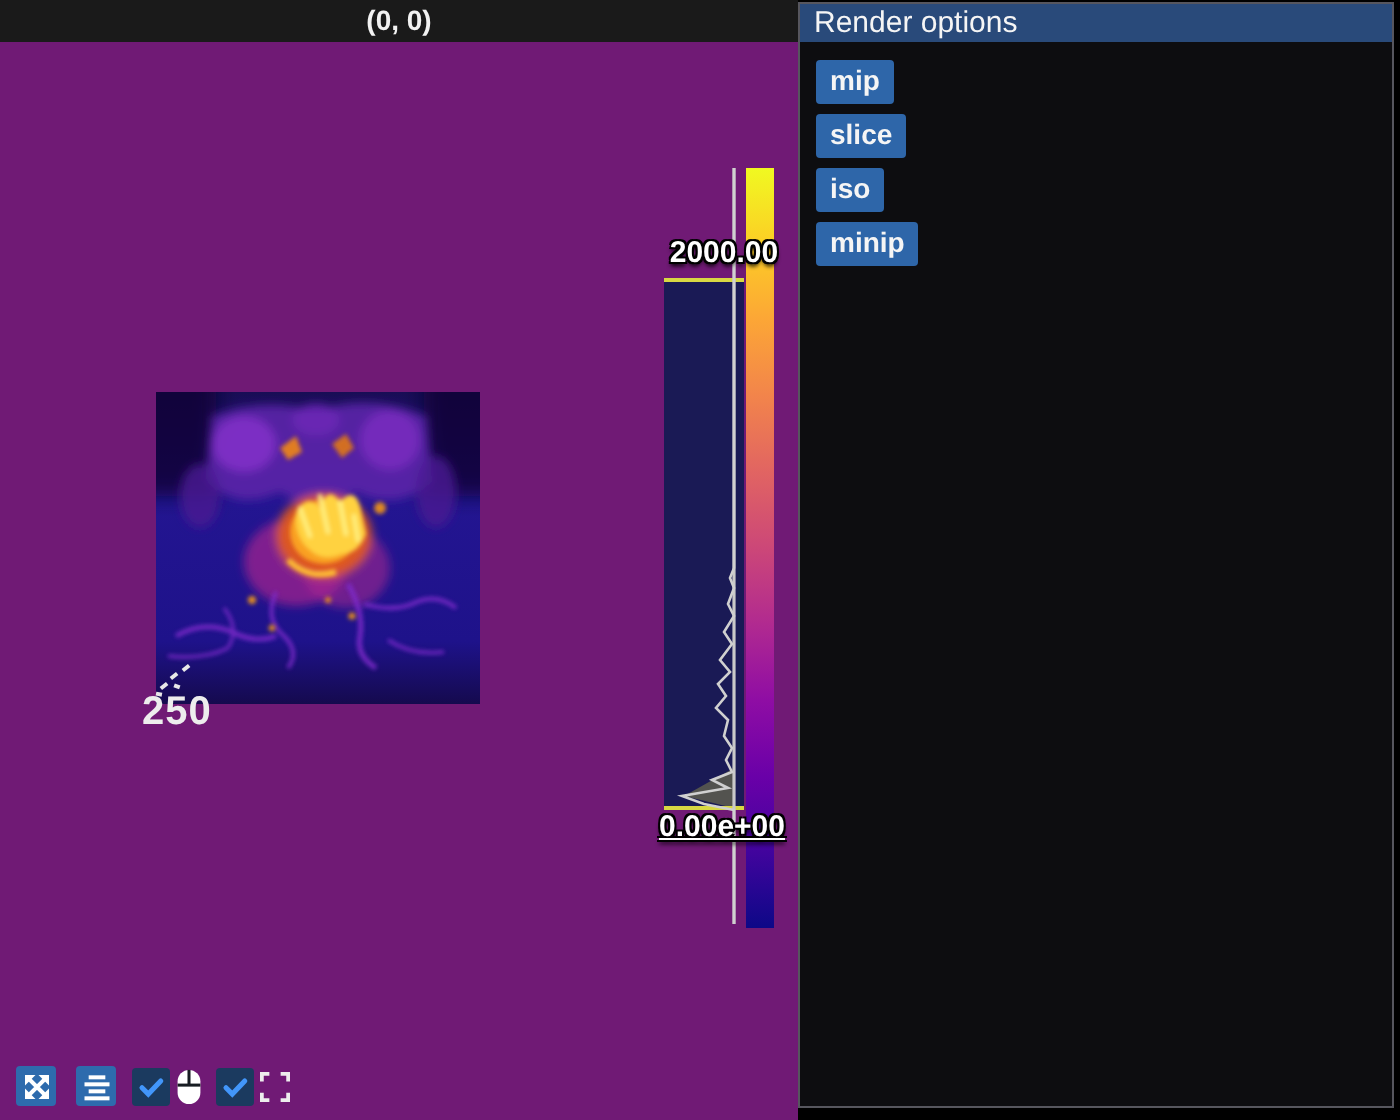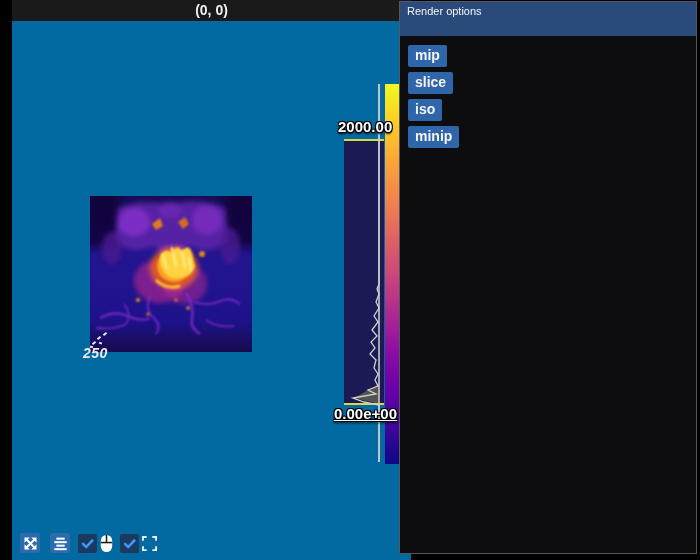--- a/index.html
+++ b/index.html
@@ -1,53 +1,53 @@
 <!DOCTYPE html>
 <html style="--panel-header-bg: #294A7A; --mode-button-bg: #2E66A9; --toolbar-button-bg: #2E6BAD; --checkbox-bg: #1B3A5F; --checkmark: #4296FA; --selector-fill: #1A1A55; --selector-edge: #D8D843; --hist-line: #C9C9C9;"><head>
 <meta charset="utf-8">
 <style>
   html,body{margin:0;padding:0;background:#000;}
   #app{position:relative;width:700px;height:560px;background:#000;overflow:hidden;
        font-family:"Liberation Sans",sans-serif;}
 
   
-  .viewport{position:absolute;left:12px;top:0;width:399px;height:560px;background:#0369a1;}
+  .viewport{position:absolute;left:0;top:0;width:399px;height:560px;background:#701a75;}
   .vp-title{position:absolute;left:0;top:0;width:100%;height:21px;background:#1A1A1A;
             color:#F2F2F2;font-weight:700;font-size:14px;line-height:21px;text-align:center;}
   .med-img{position:absolute;left:78px;top:196px;width:162px;height:156px;}
   .tick-label{position:absolute;left:71px;top:345px;color:#EDEDED;font-weight:700;
-              font-size:14px;letter-spacing:0.5px;font-style:italic;}
+              font-size:20px;letter-spacing:0.5px;}
   .corner-marks{position:absolute;left:76px;top:330px;width:24px;height:20px;}
 
   
   .selector-region{position:absolute;left:332px;top:139px;width:40px;height:266px;
       background:var(--selector-fill,#1A1A55);
       border-top:2px solid var(--selector-edge,#D8D843);
       border-bottom:2px solid var(--selector-edge,#D8D843);box-sizing:border-box;}
   .hist-svg{position:absolute;left:332px;top:84px;width:40px;height:380px;}
   .colorbar{position:absolute;left:373px;top:84px;width:14px;height:380px;}
-  .lut-label{position:absolute;color:#FFF;font-weight:700;font-size:15px;
+  .lut-label{position:absolute;color:#FFF;font-weight:700;font-size:15px;text-align:center;
       text-shadow:-1px -1px 0 #000,1px -1px 0 #000,-1px 1px 0 #000,1px 1px 0 #000,
                   0 2px 2px #000;}
   .vmax-label{left:326px;top:118px;width:72px;}
   .vmin-label{left:322px;top:405px;width:78px;text-decoration:underline;}
 
   
   .toolbar{position:absolute;left:8px;top:533px;height:20px;display:flex;align-items:center;}
   .tb-btn{width:20px;height:20px;border:none;border-radius:2px;padding:0;cursor:pointer;
       background:var(--toolbar-button-bg,#2E6BAD);display:flex;align-items:center;justify-content:center;}
   .tb-check{width:19px;height:19px;border-radius:2px;background:var(--checkbox-bg,#1B3A5F);
       display:flex;align-items:center;justify-content:center;cursor:pointer;}
   .ml10{margin-left:10px}.ml8{margin-left:8px}.ml6{margin-left:6px}.ml3{margin-left:3px}.ml2{margin-left:2px}
 
   
   .panel{position:absolute;left:399px;top:1px;width:298px;height:553px;background:#0D0D10;
       border:1px solid #56565E;box-sizing:border-box;}
-  .panel-header{height:34px;background:var(--panel-header-bg,#294A7A);color:#F5F5F5;
-      font-size:11px;line-height:19px;padding-left:7px;}
+  .panel-header{height:19px;background:var(--panel-header-bg,#294A7A);color:#F5F5F5;
+      font-size:15px;line-height:19px;padding-left:7px;}
   .panel-body{padding:9px 8px;}
   .prompt{color:#FFF;font-size:14px;margin:2px 0 8px 0;}
   .mode-btn{display:table;background:var(--mode-button-bg,#2E66A9);color:#F5F5F5;
       font-size:14px;line-height:1;padding:3px 7px 5px 7px;margin:0 0 5px 0;border:none;
       border-radius:2px;cursor:pointer;font-family:inherit;font-weight:bold;}
 </style>
 </head>
 <body>
 
 <div id="app">

